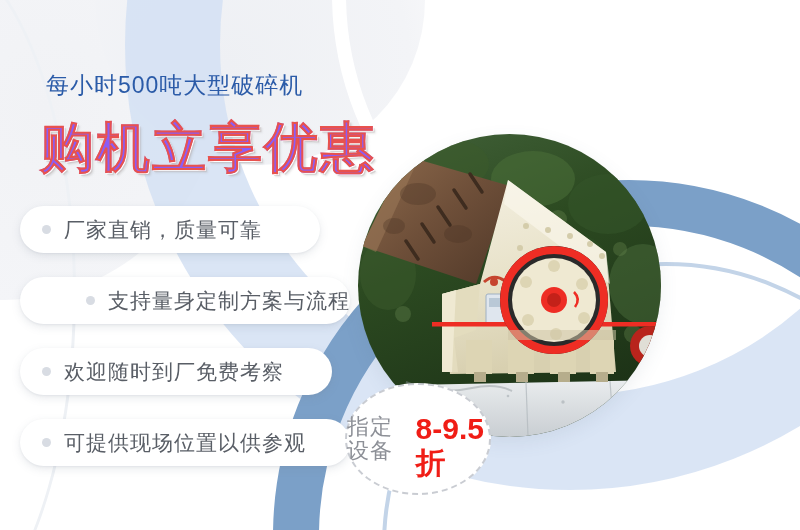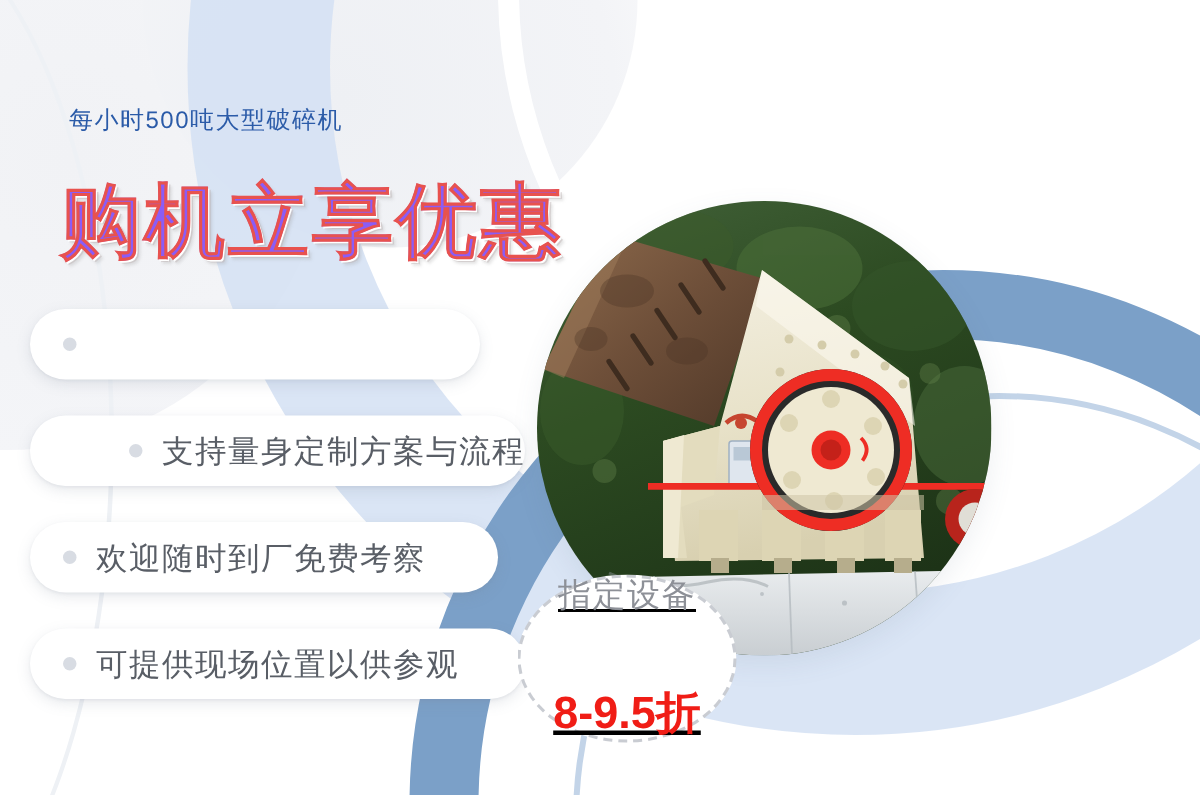--- a/index.html
+++ b/index.html
@@ -82,21 +82,21 @@
     width: 300px; height: 700px;
     border-radius: 50%;
     left: -230px; top: -60px;
     border: 3px solid #eef1f5;
   }
 
   
   .subtitle {
     position: absolute;
     left: 46px; top: 70px;
-    font-size: 16px;
+    font-size: 23px;
     letter-spacing: 1px;
     color: #2b5ba8;
     white-space: nowrap;
     font-weight: 400;
   }
   .headline {
     position: absolute;
     left: 40px; top: 112px;
     font-size: 54px;
     font-weight: bold;
@@ -152,25 +152,24 @@
 
   
   .badge {
     position: absolute;
     left: 345px; top: 383px;
     width: 146px; height: 112px;
     border-radius: 50%;
     background: #ffffff;
     border: 2px dashed #c9ccd2;
     display: flex;
-    flex-direction: column;
+    flex-direction: row;
     align-items: center;
     justify-content: space-between;
     box-sizing: border-box;
-    text-decoration: underline;
   }
   .badge-top {
     font-size: 22px;
     color: #8d9097;
     letter-spacing: 1px;
     line-height: 1.1;
   }
   .badge-bottom {
     font-size: 30px;
     font-weight: bold;
@@ -195,20 +194,21 @@
     <div class="arc-bottomright-white"></div>
     <div class="arc-bottomright-thin"></div>
   </div>
 
   <div class="subtitle">每小时500吨大型破碎机</div>
   <div class="headline">购机立享优惠</div>
 
   <div class="pill-list">
     <div class="pill" style="width:300px; margin-left:20px;">
       <span class="pill-dot"></span>
+      <span class="pill-text">厂家直销，质量可靠</span>
     </div>
     <div class="pill" style="width:330px; margin-left:20px;justify-content:flex-end;">
       <span class="pill-dot"></span>
       <span class="pill-text">支持量身定制方案与流程</span>
     </div>
     <div class="pill" style="width:312px; margin-left:20px;">
       <span class="pill-dot"></span>
       <span class="pill-text">欢迎随时到厂免费考察</span>
     </div>
     <div class="pill" style="width:330px; margin-left:20px;">

